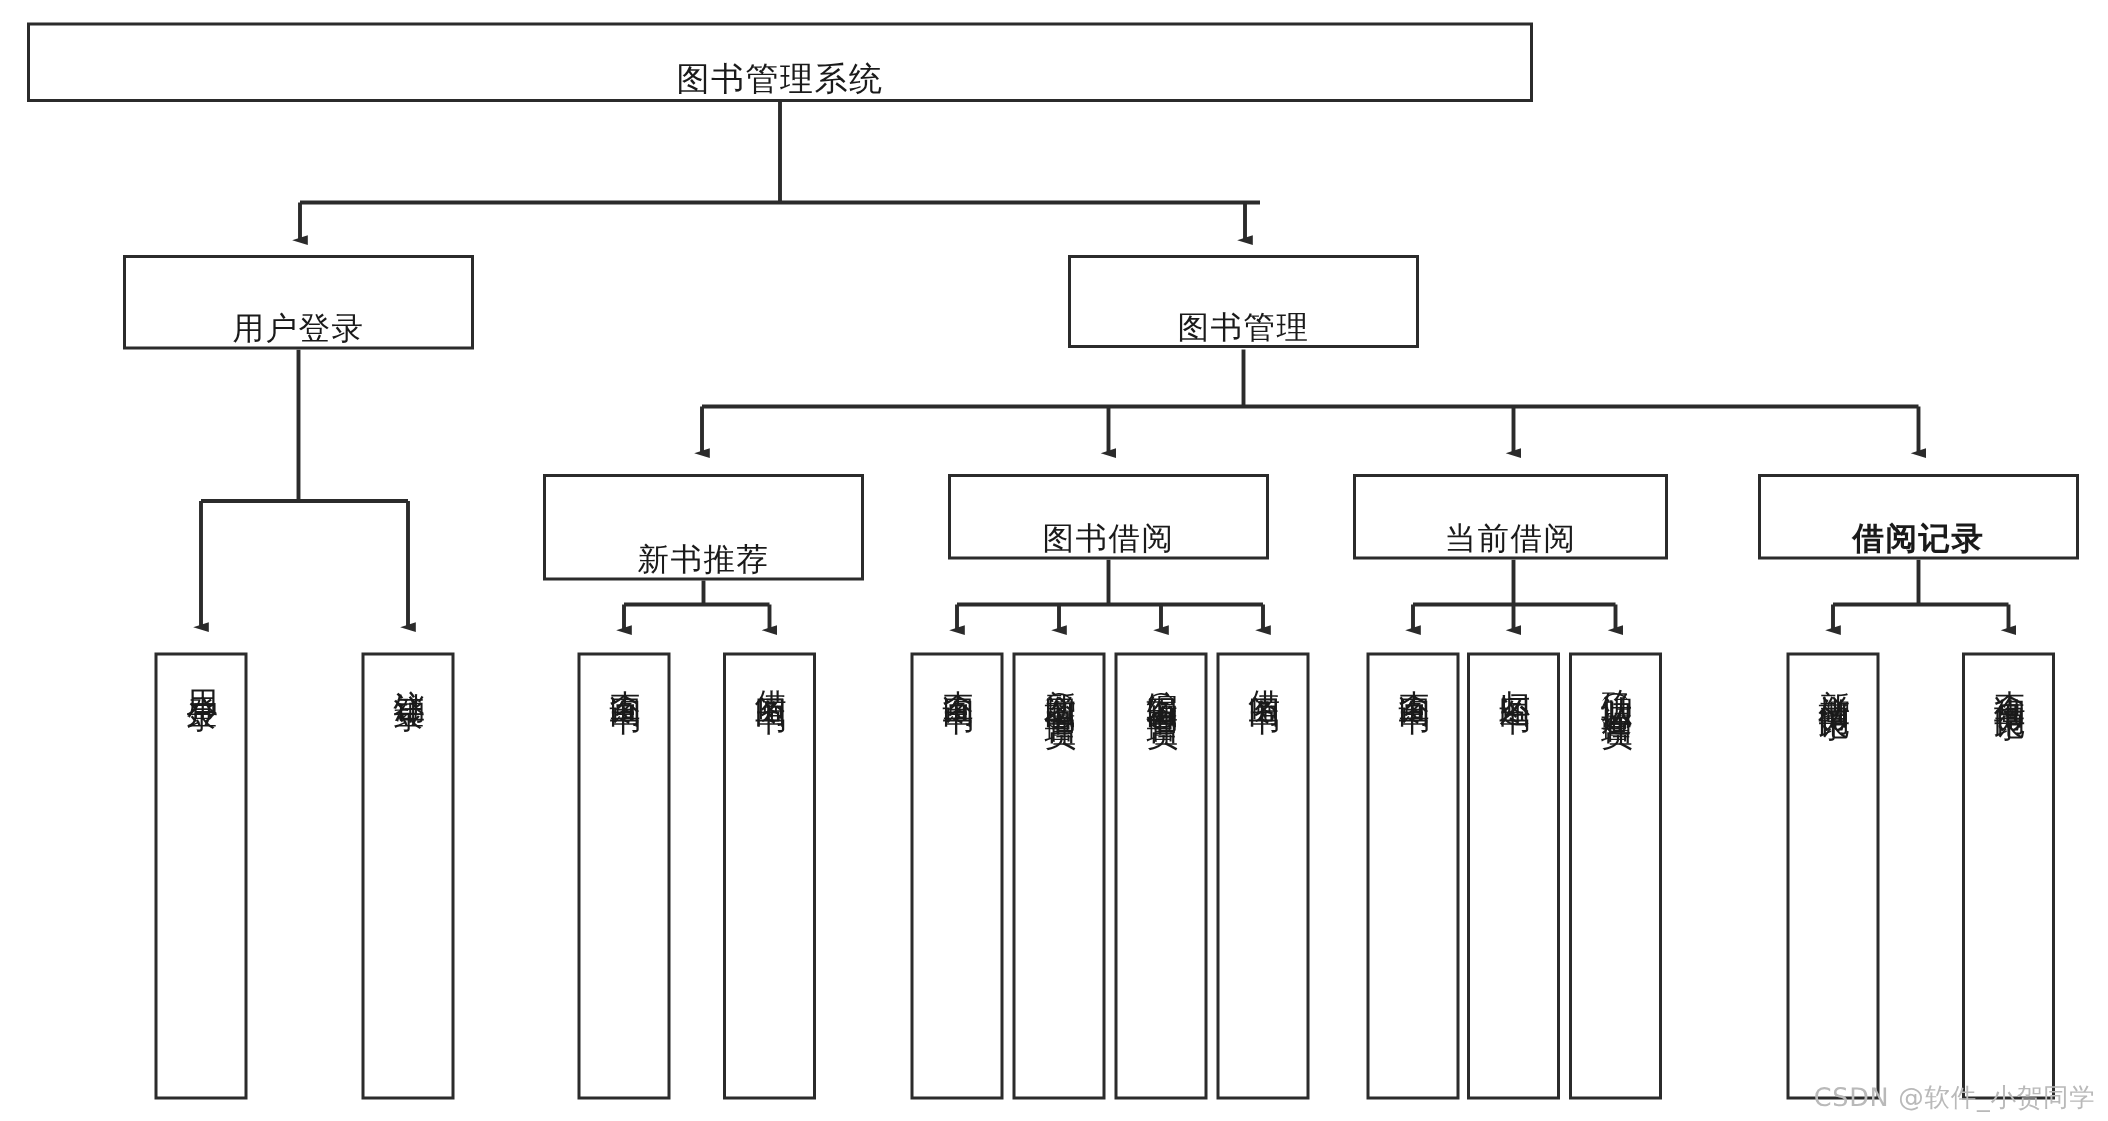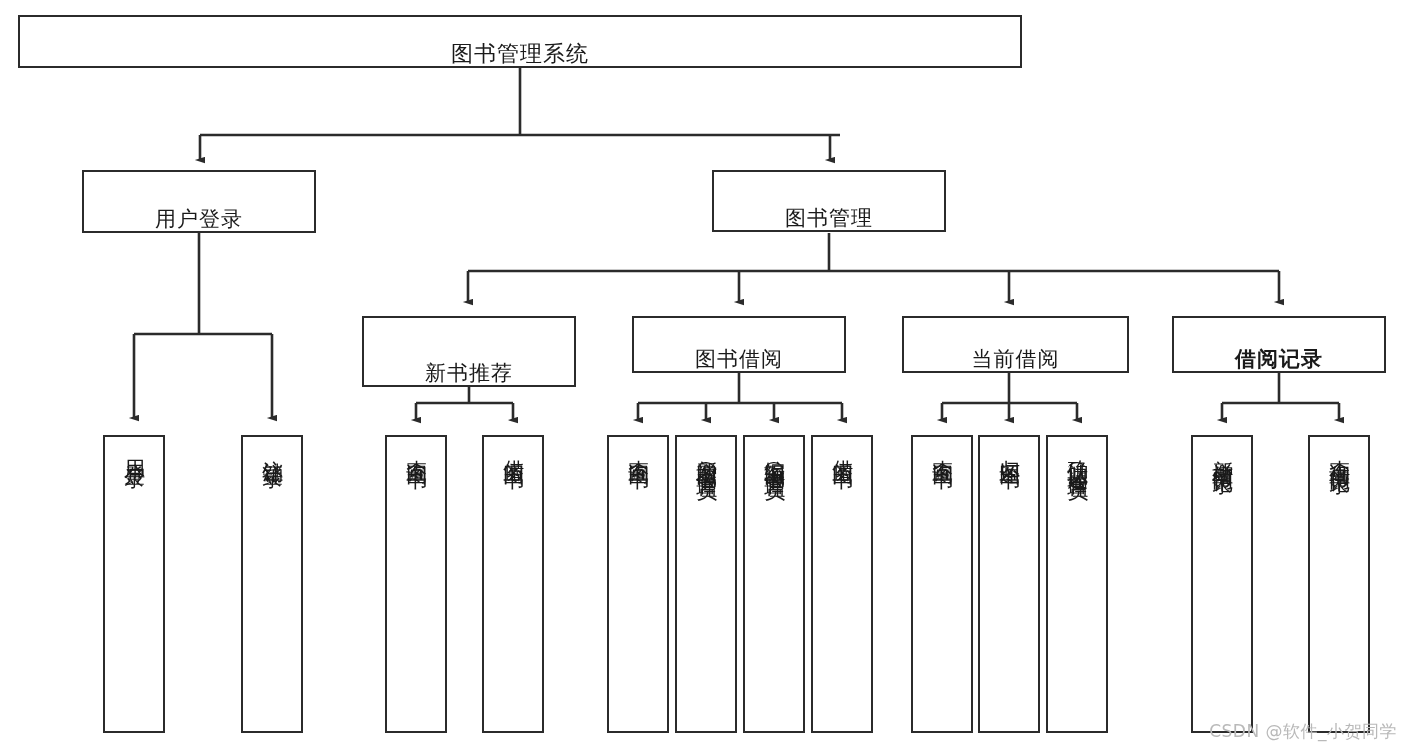--- a/index.html
+++ b/index.html
@@ -138,21 +138,21 @@
   <div class="node h" style="left:712px; top:170px; width:234px; height:62px;">
     <span class="label">图书管理</span>
   </div>
 
   <div class="node h" style="left:362px; top:316px; width:214px; height:71px;">
     <span class="label">新书推荐</span>
   </div>
   <div class="node h" style="left:632px; top:316px; width:214px; height:57px;">
     <span class="label">图书借阅</span>
   </div>
-  <div class="node h" style="left:902px; top:316px; width:227px; height:57px;">
+  <div class="node h" style="left:902px; top:316px; width:210px; height:57px;">
     <span class="label">当前借阅</span>
   </div>
   <div class="node h" style="left:1172px; top:316px; width:214px; height:57px;font-weight:bold;">
     <span class="label">借阅记录</span>
   </div>
 
   <div class="node v" style="left:103px; top:435px; width:62px; height:298px;">
     <span class="label">用户登录</span>
   </div>
   <div class="node v" style="left:241px; top:435px; width:62px; height:298px;">

